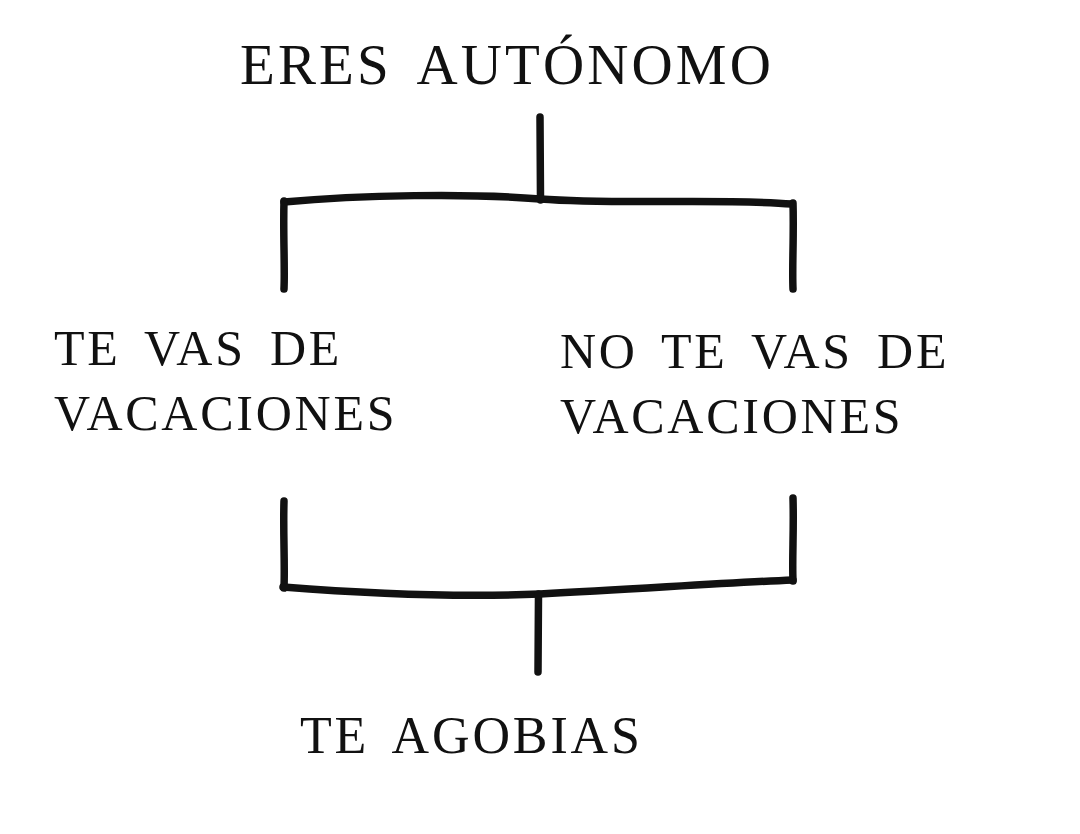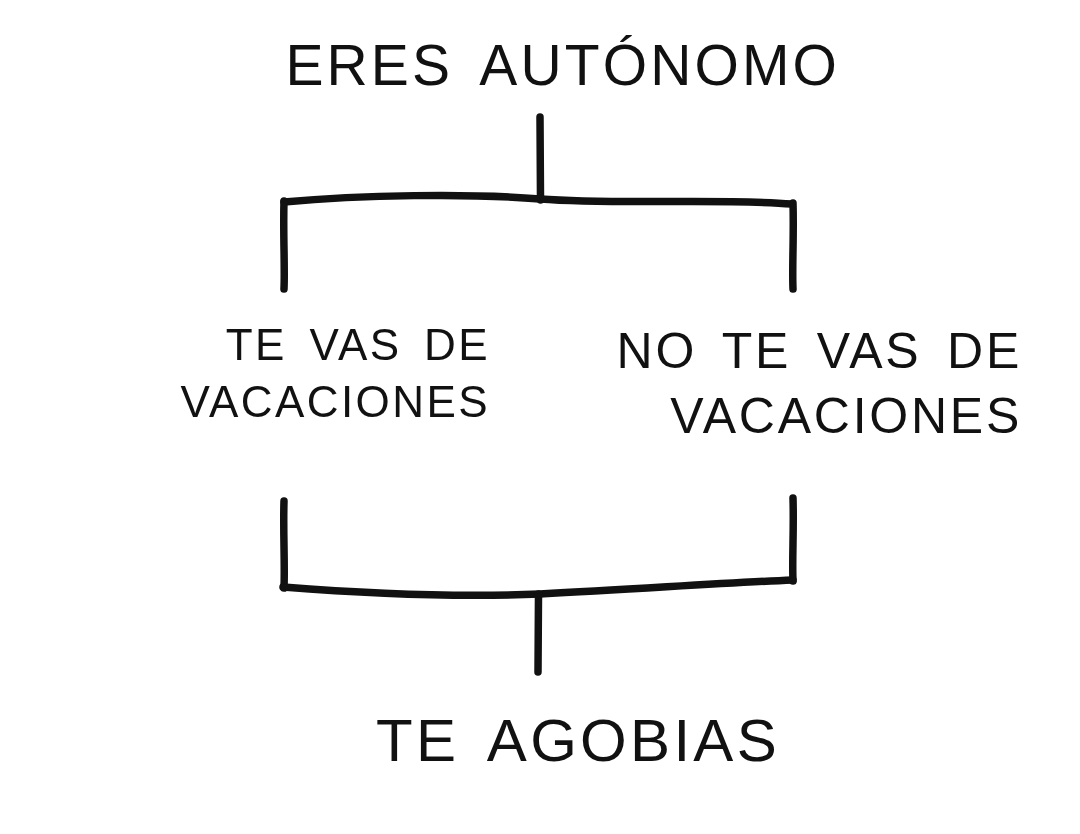--- a/index.html
+++ b/index.html
@@ -15,61 +15,61 @@
     font-family: "DejaVu Sans", sans-serif;
   }
   #canvas {
     position: relative;
     width: 1080px;
     height: 834px;
     background: #ffffff;
   }
   .node {
     position: absolute;
-    text-align: right;
+    text-align: left;
     color: #111111;
-    font-family: Liberation Sans, sans-serif;
+    font-family: Liberation Serif, serif;
     font-weight: 400;
     letter-spacing: 0.055em;
     word-spacing: 0.18em;
     line-height: 1.30;
     white-space: pre-line;
     -webkit-font-smoothing: antialiased;
   }
 
   
   #node-root {
     left: 240px;
     top: 28px;
     width: 600px;
     font-size: 57px;
   }
 
   
   #node-left {
-    left: 28px;
+    left: 54px;
     top: 316px;
     width: 462px;
-    font-size: 44px;
+    font-size: 50px;
   }
 
   
   #node-right {
     left: 560px;
     top: 319px;
     width: 462px;
     font-size: 50px;
   }
 
   
   #node-end {
     left: 300px;
     top: 702px;
     width: 480px;
-    font-size: 60px;
+    font-size: 52px;
   }
 
   #connectors {
     position: absolute;
     left: 0;
     top: 0;
     width: 1080px;
     height: 834px;
     pointer-events: none;
   }

